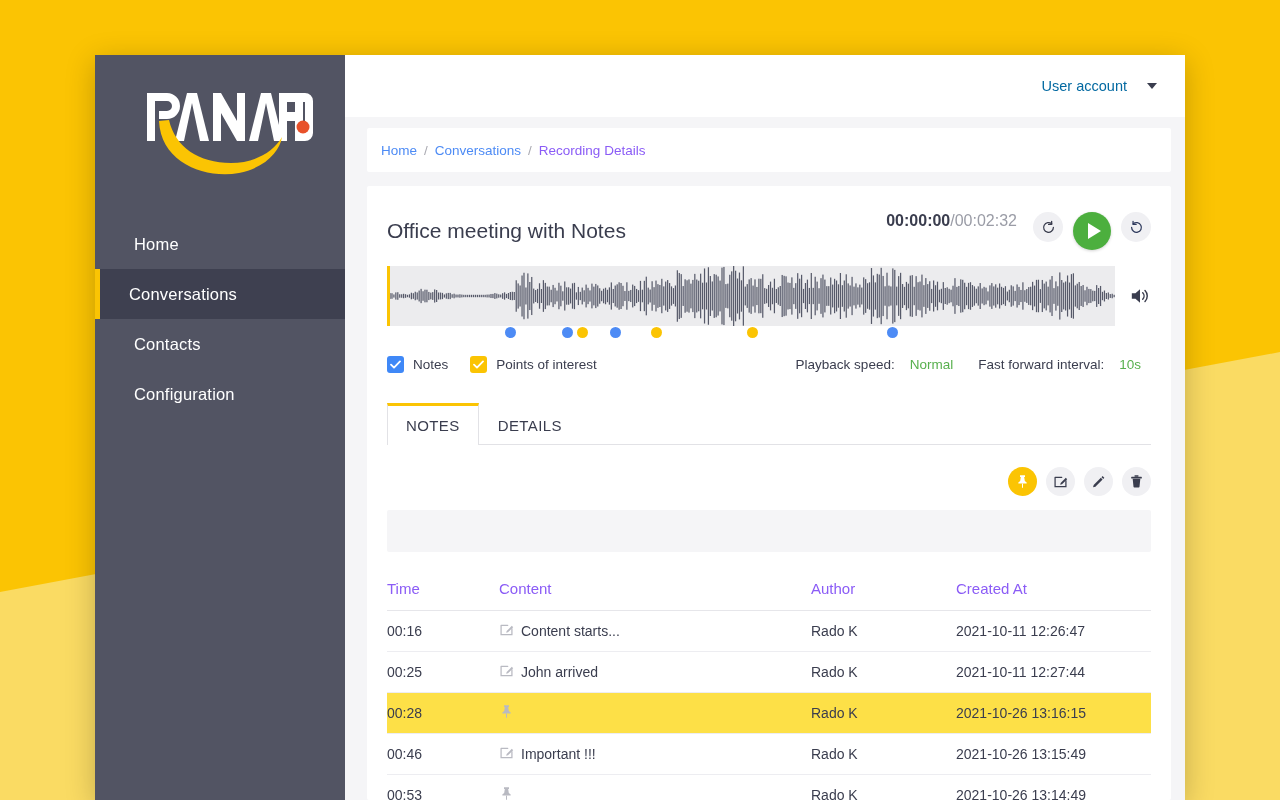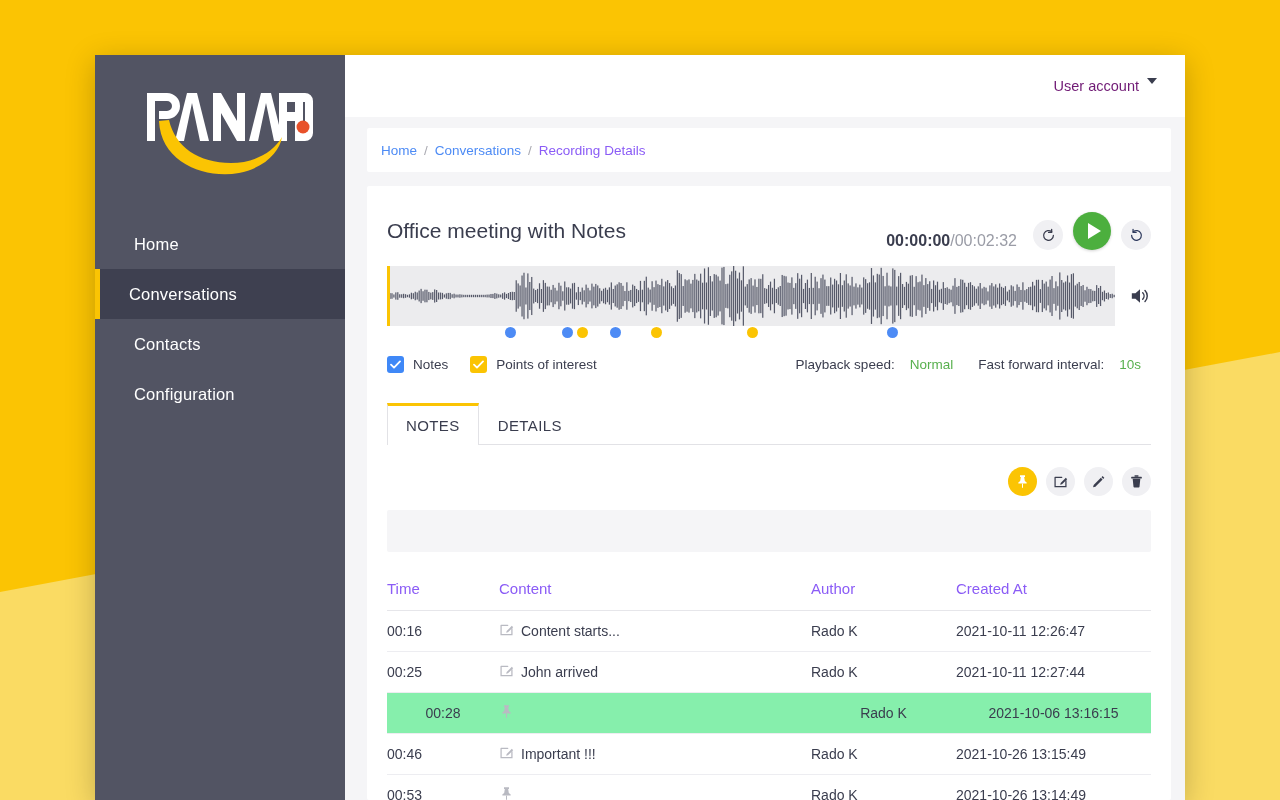--- a/index.html
+++ b/index.html
@@ -71,22 +71,22 @@
 
   
   #topbar {
     height: 62px;
     background: #ffffff;
     display: flex; align-items: center; justify-content: flex-end;
     padding-right: 28px;
     flex: none;
   }
   #user-account {
-    display: flex; gap: 8px;
-    color: #701a75; font-size: 14.5px;
+    display: flex; align-items: center; gap: 20px;
+    color: #0369a1; font-size: 14.5px;
     cursor: pointer;
   }
   .caret {
     width: 0; height: 0;
     border-left: 5px solid transparent;
     border-right: 5px solid transparent;
     border-top: 6px solid #3A3D4E;
   }
 
   
@@ -117,21 +117,21 @@
 
   
   #player-header {
     display: flex; align-items: center; justify-content: space-between;
     padding-top: 26px;
   }
   #recording-title {
     font-size: 21px; color: #3A3D4E; font-weight: 400;
   }
   #player-controls {
-    display: flex; align-items: flex-end; gap: 10px;
+    display: flex; align-items: flex-start; gap: 10px;
   }
   #time-display { font-size: 16px; margin-right: 6px; white-space: nowrap; }
   #time-current { color: #3A3D4E; font-weight: bold; }
   #time-sep { color: #9A9CA6; }
   #time-total { color: #9A9CA6; }
   .round-btn {
     width: 30px; height: 30px; border-radius: 50%;
     background: #F0F0F3;
     display: flex; align-items: center; justify-content: center;
     cursor: pointer; flex: none;
@@ -258,21 +258,21 @@
     color: #8b5cf6;
     padding: 8px 0 13px 0;
     border-bottom: 1px solid #E6E6EA;
   }
   #notes-table td {
     font-size: 14px;
     color: #3A3D4E;
     padding: 11px 0;
     border-bottom: 1px solid #EDEDF1;
   }
-  #notes-table tr.alt td { background: #86efac; text-align: center; }
+  #notes-table tr.alt td { background: #fde047; }
   .col-time    { width: 112px; }
   .col-content { width: 312px; }
   .col-author  { width: 145px; }
   .cell-content { display: flex; align-items: center; gap: 7px; }
   .row-icon { flex: none; }
 </style>
 </head>
 <body>
 
 <div id="bg-base"></div>
@@ -878,21 +878,21 @@
               <td class="col-content">
                 <span class="cell-content">
                   <span class="row-icon"><svg width="15" height="15" viewBox="0 0 18 18">
                       <path d="M6 1.5 h6 v2 h-1 l.8 5 2.2 1.8 v1.2 H4 v-1.2 l2.2-1.8 L7 3.5 H6 z" fill="#B9BAC2"></path>
                       <rect x="8.4" y="11.5" width="1.2" height="5" fill="#B9BAC2"></rect>
                     </svg></span>
                   <span></span>
                 </span>
               </td>
               <td class="col-author">Rado K</td>
-              <td class="col-created">2021-10-06 13:16:15</td>
+              <td class="col-created">2021-10-26 13:16:15</td>
             </tr>
             <tr>
               <td class="col-time">00:46</td>
               <td class="col-content">
                 <span class="cell-content">
                   <span class="row-icon"><svg width="15" height="15" viewBox="0 0 18 18">
                       <path d="M2.5 4 h8 M2.5 4 v11 h13 V8" fill="none" stroke="#B9BAC2" stroke-width="1.5" stroke-linecap="round"></path>
                       <path d="M9.2 10.8 l6.2-6.2 1.6 1.6 -6.2 6.2 -2.2 .6 z" fill="#B9BAC2"></path>
                     </svg></span>
                   <span>Important  !!!</span>

